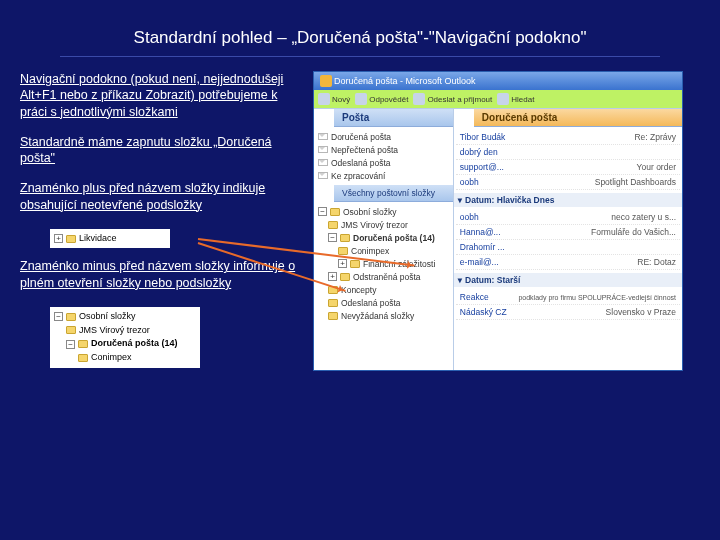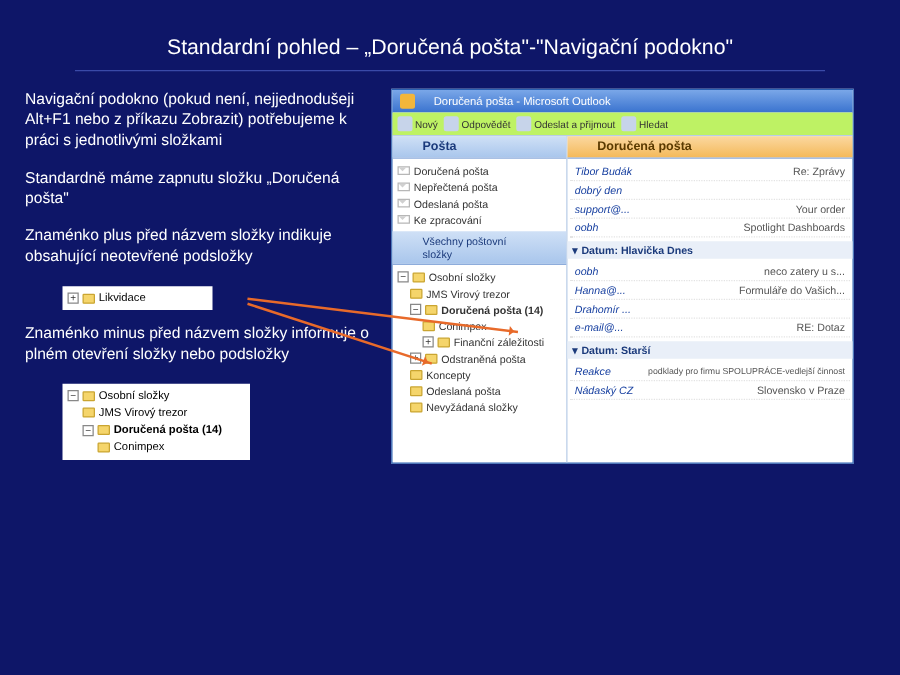--- a/index.html
+++ b/index.html
@@ -13,68 +13,68 @@
   }
   .slide-title {
     color: #fff;
     font-size: 17px;
     font-weight: 400;
     text-align: center;
     padding: 28px 32px 6px;
   }
   .title-underline { border-top: 1px solid #3a4aa8; margin: 2px 60px 0; }
   .content { display: flex; padding: 14px 10px 0 20px; gap: 8px; }
-  .left-col { width: 285px; font-size: 12.5px; color: #fff; line-height: 1.3; }
+  .left-col { width: 285px; font-size: 12.5px; color: #fff; line-height: 1.3; text-decoration: underline; }
   .left-col p { margin-bottom: 14px; }
   .inset {
     background: #fff; color: #000; font-size: 9px;
     padding: 3px 4px; display: inline-block; margin: 2px 0 10px 30px;
     width: 120px;
   }
   .inset .row { display: flex; align-items: center; gap: 3px; padding: 1px 0; }
   .pm { width: 9px; height: 9px; border: 1px solid #888; font-size: 8px; line-height: 7px; text-align: center; color: #333; background: #fff; }
   .right-col { flex: 1; }
   .outlook {
     width: 370px; height: 300px;
     background: #fff; color: #000;
     font-size: 9px;
     display: flex; flex-direction: column;
     border: 1px solid #2a5fb0;
   }
   .ol-titlebar {
     background: linear-gradient(#7aa7e8,#3a73cf);
     color: #fff; padding: 3px 6px; font-size: 9px;
-    display: flex; align-items: center; gap: 15px;
+    display: flex; align-items: center; gap: 2px;
   }
   .ol-titlebar .icon { width: 12px; height: 12px; background: #f2b63b; border-radius: 2px; }
   .ol-toolbar {
     background: #bef264; padding: 3px 4px;
     display: flex; gap: 5px; border-bottom: 1px solid #b9cde8;
   }
   .tb-btn { display: flex; align-items: center; gap: 2px; font-size: 8px; color: #333; }
   .tb-ico { width: 12px; height: 12px; background: #c7d4ea; border-radius: 2px; }
   .ol-body { flex: 1; display: flex; }
   .nav-pane { width: 38%; border-right: 1px solid #b9cde8; display: flex; flex-direction: column; }
   .pane-header {
     background: linear-gradient(#cfe0f6,#a9c6ec);
     color: #1b3a7b; font-weight: bold; font-size: 10px;
-    padding: 3px 24px; border-bottom: 1px solid #8dacdb;
+    padding: 3px 8px; border-bottom: 1px solid #8dacdb; margin-left: 20px;
   }
   .pane-header.orange { background: linear-gradient(#fbd8a0,#f4b95a); color: #5a3a00; }
   .fav-list, .folder-tree, .msg-list {
     font-size: 8.5px; color: #333; padding: 3px 2px; overflow: hidden;
   }
   .fav-list .row, .folder-tree .row, .msg-list .row {
     display: flex; align-items: center; gap: 3px; padding: 1.5px 2px; white-space: nowrap;
   }
   .folder-tree .indent1 { margin-left: 10px; }
   .folder-tree .indent2 { margin-left: 20px; }
   .msg-pane { flex: 1; display: flex; flex-direction: column; }
   .msg-list .row { justify-content: space-between; border-bottom: 1px dotted #e3e3e3; padding: 2px 4px; }
-  .msg-from { color: #1840a0; font-style: italic; }
+  .msg-from { color: #1840a0; }
   .msg-subj { color: #555; }
   .group-hdr {
     background: #e9eff8; color: #1b3a7b; font-size: 8.5px;
     padding: 2px 4px; font-weight: bold;
     display: flex; align-items: center; gap: 3px;
   }
   .arrow {
     position: absolute; height: 2px; background: #e86a2a;
     transform-origin: left center;
   }

